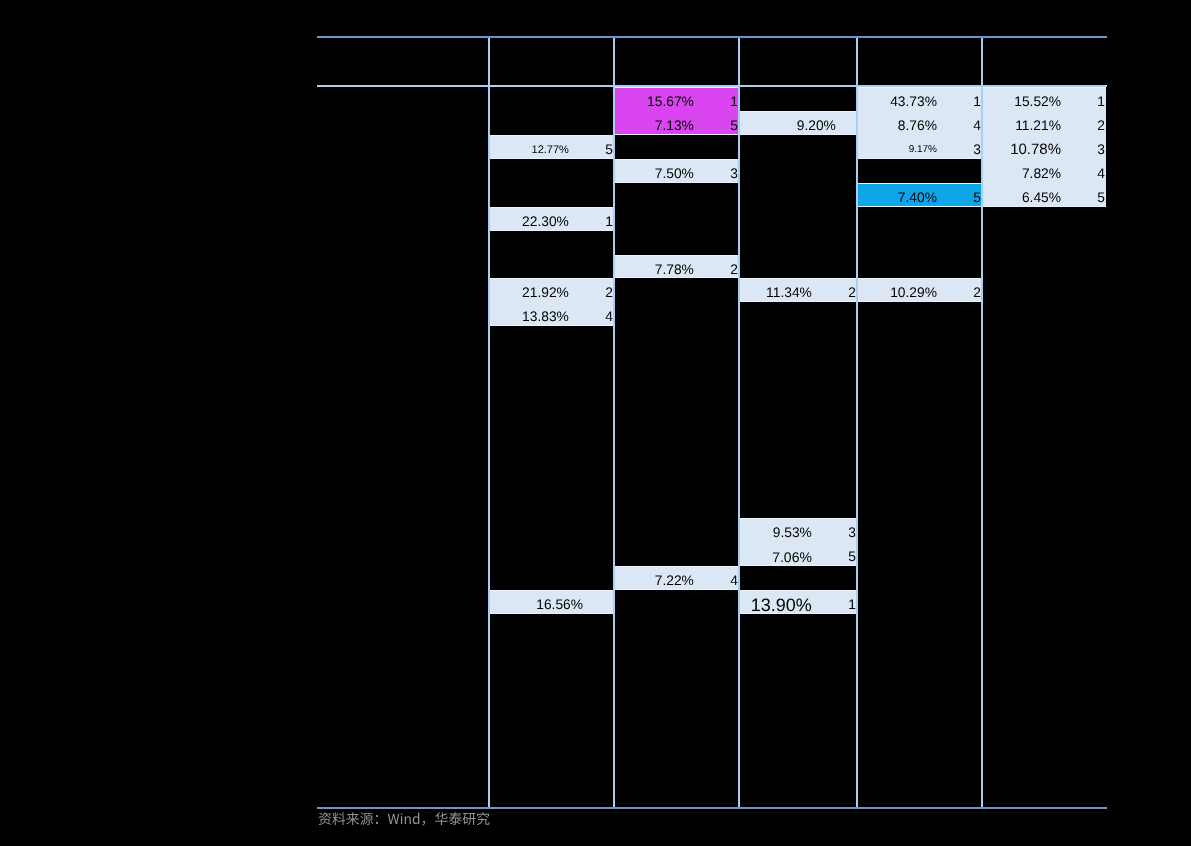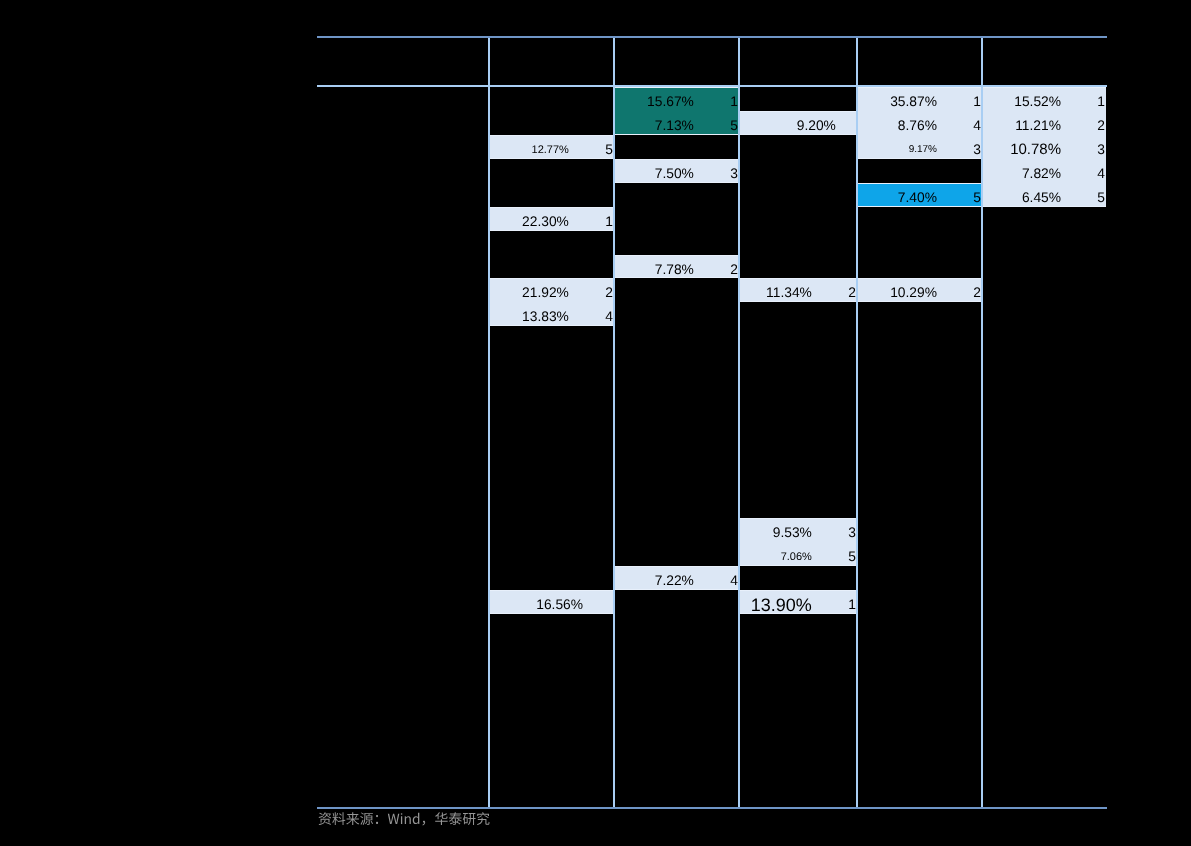--- a/index.html
+++ b/index.html
@@ -48,21 +48,21 @@
           <span style="right: 45px; top: 2px; line-height: 24px; font-size: 13.8px; color: rgb(0, 0, 0);">13.83%</span>
           <span style="right: 1px; top: 2px; line-height: 24px; font-size: 13.8px; color: rgb(0, 0, 0);">4</span>
         </div>
       </div>
       <div class="cell-block" style="left: 489px; top: 589.96px; width: 124.9px; height: 23.96px; background: rgb(220, 231, 245); box-sizing: border-box; border-top: 1px solid rgb(232, 240, 251); border-bottom: 1px solid rgb(232, 240, 251);">
         <div class="cell" style="left: 0px; top: 0px; width: 139px; height: 23.96px;">
           <span style="right: 45px; top: 2px; line-height: 24px; font-size: 13.8px; color: rgb(0, 0, 0);">16.56%</span>
           <span style="right: 1px; top: 2px; line-height: 24px; font-size: 13.8px; color: rgb(0, 0, 0);">3</span>
         </div>
       </div>
-      <div class="cell-block" style="left: 613.9px; top: 86.8px; width: 125px; height: 47.92px; background: #0f766e; box-sizing: border-box; border-top: 1px solid rgb(232, 240, 251); border-bottom: 1px solid rgb(232, 240, 251);">
+      <div class="cell-block" style="left: 613.9px; top: 86.8px; width: 125px; height: 47.92px; background: #d946ef; box-sizing: border-box; border-top: 1px solid rgb(232, 240, 251); border-bottom: 1px solid rgb(232, 240, 251);">
         <div class="cell" style="left: 0px; top: 0px; width: 125px; height: 23.96px;">
           <span style="right: 45px; top: 2px; line-height: 24px; font-size: 13.8px; color: rgb(0, 0, 0);">15.67%</span>
           <span style="right: 1px; top: 2px; line-height: 24px; font-size: 13.8px; color: rgb(0, 0, 0);">1</span>
         </div>
         <div class="cell" style="left: 0px; top: 23.96px; width: 125px; height: 23.96px;">
           <span style="right: 45px; top: 2px; line-height: 24px; font-size: 13.8px; color: rgb(0, 0, 0);">7.13%</span>
           <span style="right: 1px; top: 2px; line-height: 24px; font-size: 13.8px; color: rgb(0, 0, 0);">5</span>
         </div>
       </div>
       <div class="cell-block" style="left: 613.9px; top: 158.68px; width: 125px; height: 23.96px; background: rgb(220, 231, 245); box-sizing: border-box; border-top: 1px solid rgb(232, 240, 251); border-bottom: 1px solid rgb(232, 240, 251);">
@@ -94,33 +94,33 @@
           <span style="right: 45px; top: 2px; line-height: 24px; font-size: 13.8px; color: rgb(0, 0, 0);">11.34%</span>
           <span style="right: 1px; top: 2px; line-height: 24px; font-size: 13.8px; color: rgb(0, 0, 0);">2</span>
         </div>
       </div>
       <div class="cell-block" style="left: 738.9px; top: 518.08px; width: 118px; height: 47.92px; background: rgb(220, 231, 245); box-sizing: border-box; border-top: 1px solid rgb(232, 240, 251); border-bottom: 1px solid rgb(232, 240, 251);">
         <div class="cell" style="left: 0px; top: 0px; width: 118px; height: 23.96px;">
           <span style="right: 45px; top: 2px; line-height: 24px; font-size: 13.8px; color: rgb(0, 0, 0);">9.53%</span>
           <span style="right: 1px; top: 2px; line-height: 24px; font-size: 13.8px; color: rgb(0, 0, 0);">3</span>
         </div>
         <div class="cell" style="left: 0px; top: 23.96px; width: 118px; height: 23.96px;">
-          <span style="right: 45px; top: 2px; line-height: 24px; font-size: 11px; color: rgb(0, 0, 0);">7.06%</span>
+          <span style="right: 45px; top: 2px; line-height: 24px; font-size: 14px; color: rgb(0, 0, 0);">7.06%</span>
           <span style="right: 1px; top: 2px; line-height: 24px; font-size: 13.8px; color: rgb(0, 0, 0);">5</span>
         </div>
       </div>
       <div class="cell-block" style="left: 738.9px; top: 589.96px; width: 118px; height: 23.96px; background: rgb(220, 231, 245); box-sizing: border-box; border-top: 1px solid rgb(232, 240, 251); border-bottom: 1px solid rgb(232, 240, 251);">
         <div class="cell" style="left: 0px; top: 0px; width: 118px; height: 23.96px;">
           <span style="right: 45px; top: 2px; line-height: 24px; font-size: 18px; color: rgb(0, 0, 0);">13.90%</span>
           <span style="right: 1px; top: 2px; line-height: 24px; font-size: 13.8px; color: rgb(0, 0, 0);">1</span>
         </div>
       </div>
       <div class="cell-block" style="left: 856.9px; top: 86.8px; width: 125.1px; height: 71.88px; background: rgb(220, 231, 245); box-sizing: border-box; border-top: 1px solid rgb(232, 240, 251); border-bottom: 1px solid rgb(232, 240, 251);">
         <div class="cell" style="left: 0px; top: 0px; width: 125.1px; height: 23.96px;">
-          <span style="right: 45px; top: 2px; line-height: 24px; font-size: 13.8px; color: rgb(0, 0, 0);">35.87%</span>
+          <span style="right: 45px; top: 2px; line-height: 24px; font-size: 13.8px; color: rgb(0, 0, 0);">43.73%</span>
           <span style="right: 1px; top: 2px; line-height: 24px; font-size: 13.8px; color: rgb(0, 0, 0);">1</span>
         </div>
         <div class="cell" style="left: 0px; top: 23.96px; width: 125.1px; height: 23.96px;">
           <span style="right: 45px; top: 2px; line-height: 24px; font-size: 13.8px; color: rgb(0, 0, 0);">8.76%</span>
           <span style="right: 1px; top: 2px; line-height: 24px; font-size: 13.8px; color: rgb(0, 0, 0);">4</span>
         </div>
         <div class="cell" style="left: 0px; top: 47.92px; width: 125.1px; height: 23.96px;">
           <span style="right: 45px; top: 2px; line-height: 24px; font-size: 10px; color: rgb(0, 0, 0);">9.17%</span>
           <span style="right: 1px; top: 2px; line-height: 24px; font-size: 13.8px; color: rgb(0, 0, 0);">3</span>
         </div>

